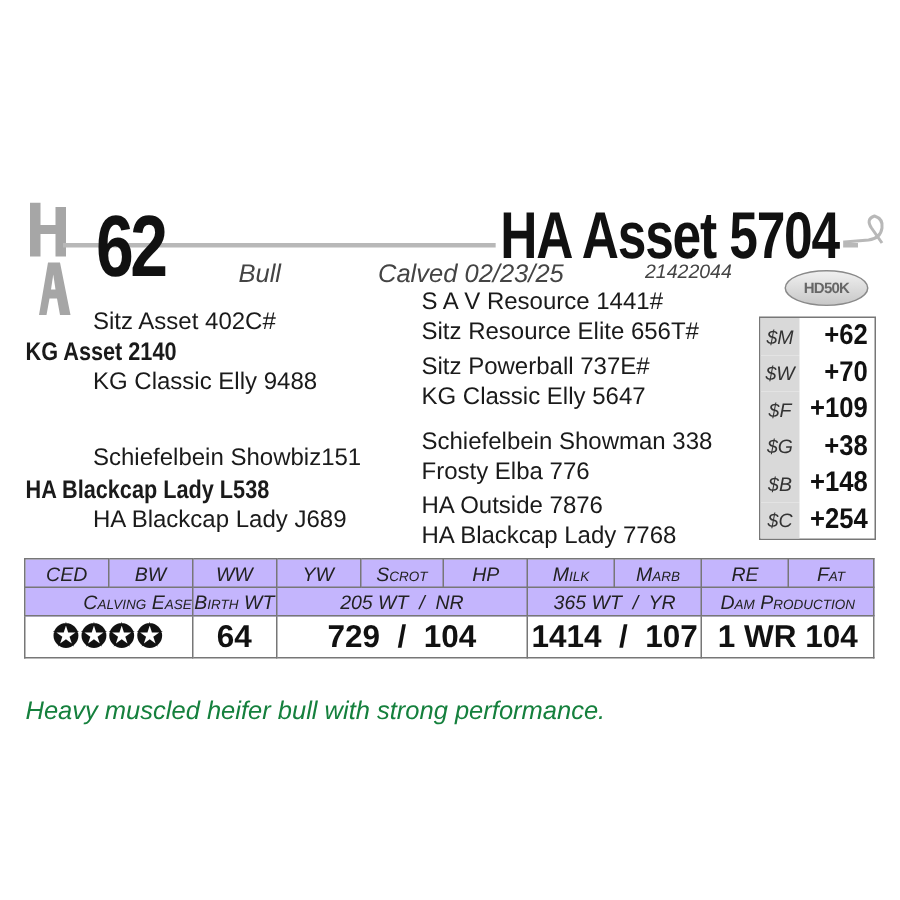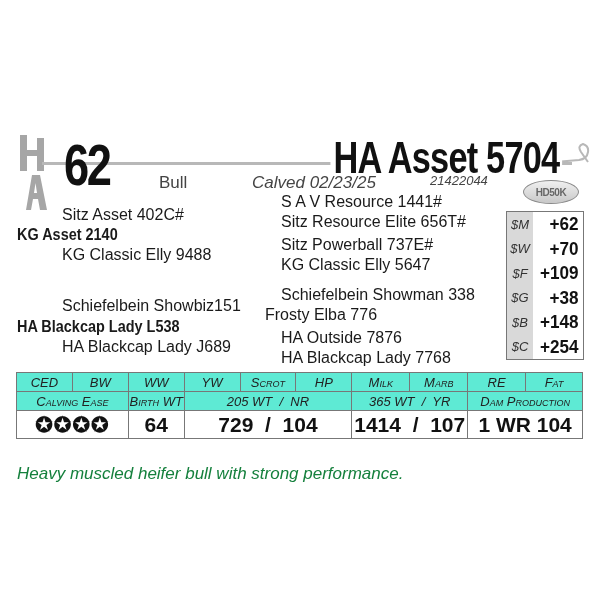--- a/index.html
+++ b/index.html
@@ -5,36 +5,36 @@
   html, body { margin:0; padding:0; background:#ffffff; }
   body { width:600px; height:600px; position:relative; overflow:hidden; font-family:"Liberation Sans", sans-serif; color:#1a1a1a; }
 
   .logo { position:absolute; left:20px; top:135px; width:32px; height:75px; }
   .rule { position:absolute; left:42px; top:162px; width:530px; height:3px; background:#b8b8b8; }
   .rule-tail { position:absolute; left:555px; top:142px; width:36px; height:26px; }
 
   .lot { position:absolute; left:64px; top:136px; font-family:"Liberation Sans", sans-serif; font-weight:bold; font-size:58px; line-height:58px; letter-spacing:-3px; color:#111; transform:scaleX(0.78); transform-origin:left top; }
   .name { position:absolute; right:38px; top:136px; font-weight:bold; font-size:44px; line-height:44px; color:#111; transform:scaleX(0.78); transform-origin:right top; letter-spacing:-1px; background:#fff; padding:0 4px; }
 
-  .sex { position:absolute; left:159px; top:173px; font-size:17px; color:#444; }
+  .sex { position:absolute; left:159px; top:173px; font-style:italic; font-size:17px; color:#444; }
   .calved { position:absolute; left:252px; top:173px; font-style:italic; font-size:17px; color:#444; }
   .regno { position:absolute; left:430px; top:173px; font-style:italic; font-size:13px; color:#444; }
   .hd50k { position:absolute; left:523px; top:180px; width:54px; height:22px; border-radius:50%; background:linear-gradient(#f0f0f0,#c8c8c8); border:1px solid #8a8a8a; display:flex; align-items:center; justify-content:center; font-weight:bold; font-size:10px; color:#666; letter-spacing:-0.5px; }
 
   .ped { position:absolute; font-size:16px; line-height:18px; color:#1a1a1a; white-space:nowrap; }
   .ped.bold { font-weight:bold; font-size:17px; transform:scaleX(0.85); transform-origin:left top; }
 
   .dollar { position:absolute; left:506px; top:211px; width:76px; border:1px solid #777; }
   .dollar-row { display:flex; height:24.5px; align-items:center; }
   .dollar-row .lbl { width:26px; background:#d9d9d9; height:100%; display:flex; align-items:center; justify-content:center; font-style:italic; font-size:13px; color:#333; }
   .dollar-row .val { flex:1; text-align:right; padding-right:5px; font-weight:bold; font-size:19px; color:#111; transform:scaleX(0.9); transform-origin:right center; }
 
   .epd { position:absolute; left:16px; top:372px; width:567px; border:1px solid #777; border-collapse:collapse; }
   .epd td { border:1px solid #777; text-align:center; padding:0; }
-  .epd .hdr td { background:#5eead4; font-style:italic; font-size:13px; height:18px; color:#222; }
+  .epd .hdr td { background:#c4b5fd; font-style:italic; font-size:13px; height:18px; color:#222; }
   .epd .sc { font-variant:small-caps; }
   .epd .vals td { font-weight:bold; font-size:21px; height:27px; color:#111; }
   .stars { letter-spacing:1px; font-size:16px; }
 
   .remark { position:absolute; left:17px; top:464px; font-style:italic; font-size:17px; color:#15803d; }
 </style>
 </head>
 <body>
 
 <svg class="logo" viewBox="0 0 32 75">
@@ -66,21 +66,21 @@
 <div class="ped" style="left:281px;top:193px">S A V Resource 1441#</div>
 <div class="ped" style="left:281px;top:213px">Sitz Resource Elite 656T#</div>
 <div class="ped" style="left:281px;top:236px">Sitz Powerball 737E#</div>
 <div class="ped" style="left:281px;top:256px">KG Classic Elly 5647</div>
 
 <div class="ped" style="left:62px;top:297px">Schiefelbein Showbiz151</div>
 <div class="ped bold" style="left:17px;top:318px">HA Blackcap Lady L538</div>
 <div class="ped" style="left:62px;top:338px">HA Blackcap Lady J689</div>
 
 <div class="ped" style="left:281px;top:286px">Schiefelbein Showman 338</div>
-<div class="ped" style="left:265px;top:306px">Frosty Elba 776</div>
+<div class="ped" style="left:281px;top:306px">Frosty Elba 776</div>
 <div class="ped" style="left:281px;top:329px">HA Outside 7876</div>
 <div class="ped" style="left:281px;top:349px">HA Blackcap Lady 7768</div>
 
 <div class="dollar">
   <div class="dollar-row">
       <span class="lbl">$M</span>
       <span class="val">+62</span>
     </div>
   <div class="dollar-row">
       <span class="lbl">$W</span>
@@ -124,21 +124,21 @@
     <td>WW</td>
     <td>YW</td>
     <td class="sc">Scrot</td>
     <td>HP</td>
     <td class="sc">Milk</td>
     <td class="sc">Marb</td>
     <td>RE</td>
     <td class="sc">Fat</td>
   </tr>
   <tr class="hdr">
-    <td colspan="2" class="sc" style="text-align:center;padding-left:0">Calving Ease</td>
+    <td colspan="2" class="sc" style="text-align:right;padding-left:0">Calving Ease</td>
     <td colspan="1" class="sc" style="border-left:1px solid #777">Birth WT</td>
     <td colspan="3" style="white-space:pre">205 WT  /  NR</td>
     <td colspan="2" style="white-space:pre">365 WT  /  YR</td>
     <td colspan="2" class="sc">Dam Production</td>
   </tr>
   <tr class="vals">
     <td colspan="2" class="stars">✪✪✪✪</td>
     <td colspan="1">64</td>
     <td colspan="3" style="white-space:pre">729  /  104</td>
     <td colspan="2" style="white-space:pre">1414  /  107</td>

